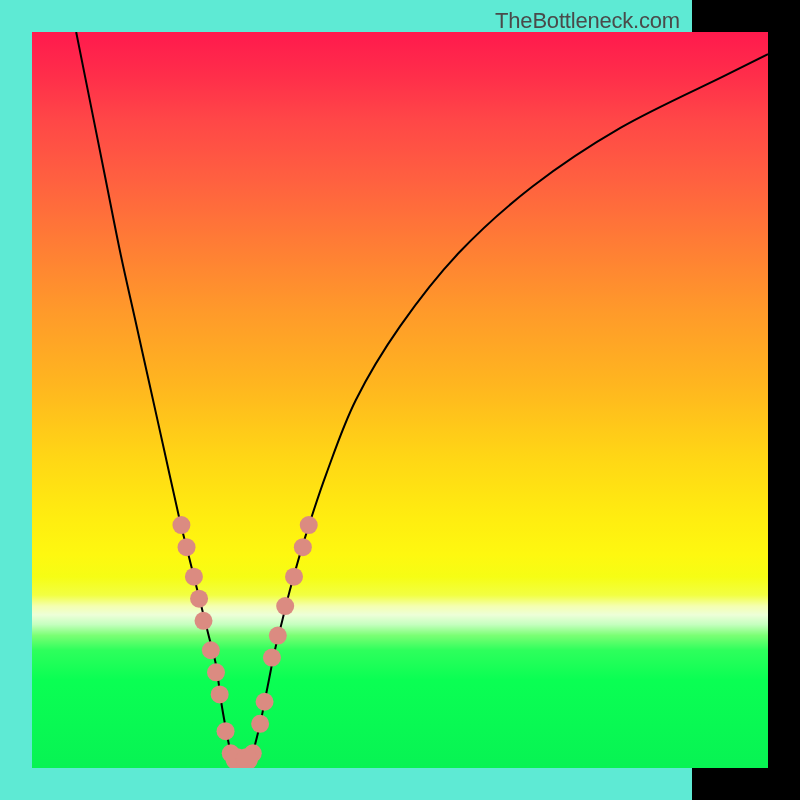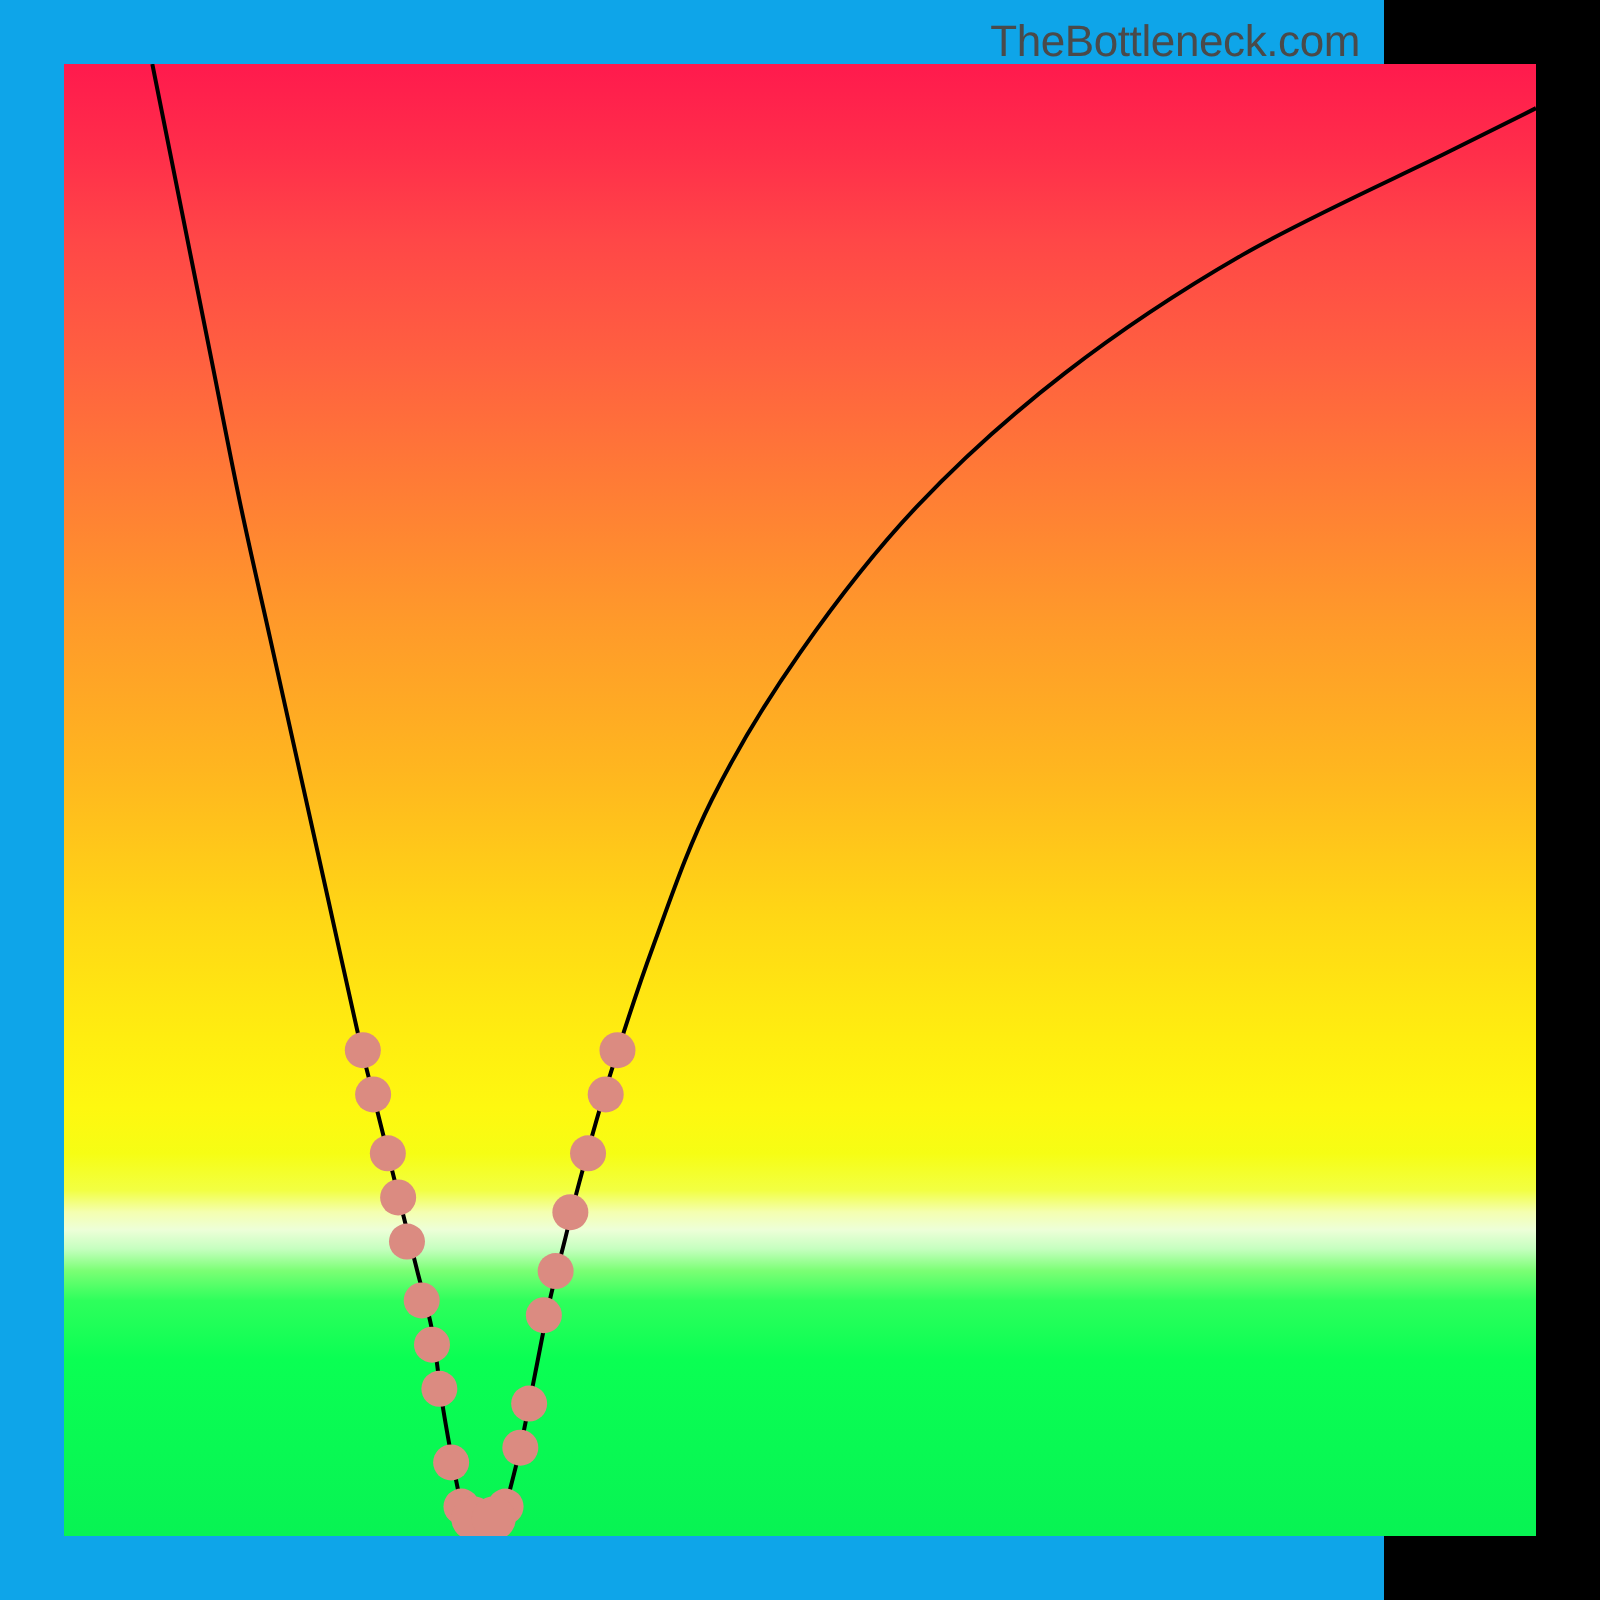--- a/index.html
+++ b/index.html
@@ -2,21 +2,21 @@
 <html><head>
 <meta charset="utf-8">
 <style>
   * { margin: 0; padding: 0; box-sizing: border-box; }
   html, body { width: 800px; height: 800px; overflow: hidden; }
   body { background: #000; }
   .chart-container {
     position: relative;
     width: 692px;
     height: 800px;
-    background: #0ea5e9;
+    background: #5eead4;
   }
   .plot-area {
     position: absolute;
     left: 32px;
     top: 32px;
     width: 736px;
     height: 736px;
     background: linear-gradient(to bottom,
       #ff1a4d 0%,
       #ff2e4a 6%,

